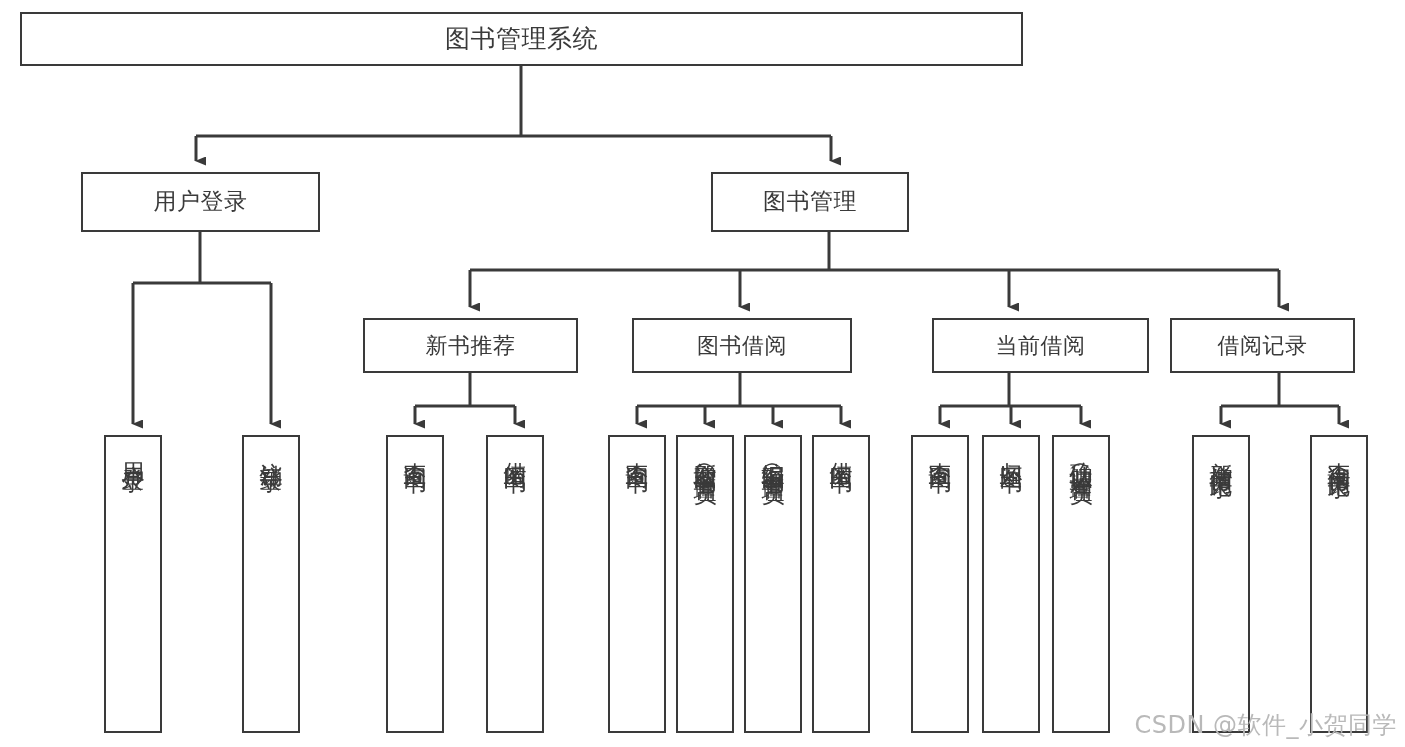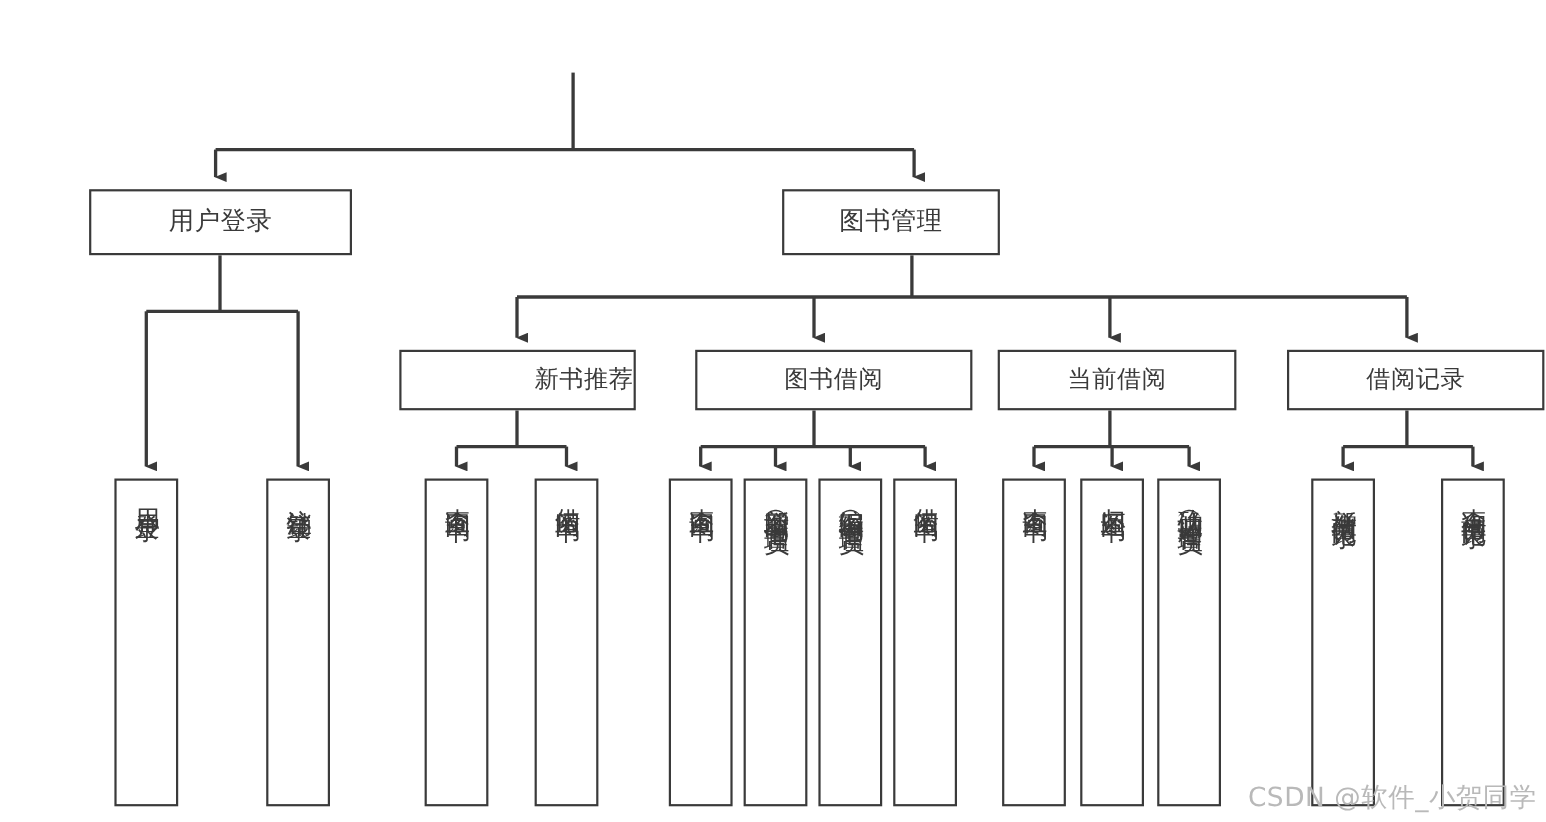--- a/index.html
+++ b/index.html
@@ -116,38 +116,41 @@
       <path d="M1011,406 L1011,424" marker-end="url(#arrowhead)"></path>
       <path d="M1081,406 L1081,424" marker-end="url(#arrowhead)"></path>
 
       <path d="M1279,373 L1279,406"></path>
       <path d="M1221,406 L1339,406"></path>
       <path d="M1221,406 L1221,424" marker-end="url(#arrowhead)"></path>
       <path d="M1339,406 L1339,424" marker-end="url(#arrowhead)"></path>
     </g>
   </svg>
 
+  <div class="node root" style="left:20px; top:12px; width:1003px; height:54px;">
+    <span class="label">图书管理系统</span>
+  </div>
 
   <div class="node lvl2" style="left:81px; top:172px; width:239px; height:60px;">
     <span class="label">用户登录</span>
   </div>
   <div class="node lvl2" style="left:711px; top:172px; width:198px; height:60px;">
     <span class="label">图书管理</span>
   </div>
 
-  <div class="node lvl3" style="left:363px; top:318px; width:215px; height:55px;justify-content:flex-end;">
+  <div class="node lvl3" style="left:363px; top:318px; width:215px; height:55px;">
     <span class="label">新书推荐</span>
   </div>
-  <div class="node lvl3" style="left:632px; top:318px; width:252px; height:55px;">
+  <div class="node lvl3" style="left:632px; top:318px; width:220px; height:55px;">
     <span class="label">图书借阅</span>
   </div>
-  <div class="node lvl3" style="left:907px; top:318px; width:217px; height:55px;">
+  <div class="node lvl3" style="left:932px; top:318px; width:217px; height:55px;">
     <span class="label">当前借阅</span>
   </div>
-  <div class="node lvl3" style="left:1170px; top:318px; width:234px; height:55px;">
+  <div class="node lvl3" style="left:1170px; top:318px; width:185px; height:55px;">
     <span class="label">借阅记录</span>
   </div>
 
   <div class="node leaf" style="left:104px; top:435px; width:58px; height:298px;">
     <span class="label">用户登录</span>
   </div>
   <div class="node leaf" style="left:242px; top:435px; width:58px; height:298px;">
     <span class="label">注销登录</span>
   </div>
   <div class="node leaf" style="left:386px; top:435px; width:58px; height:298px;">

